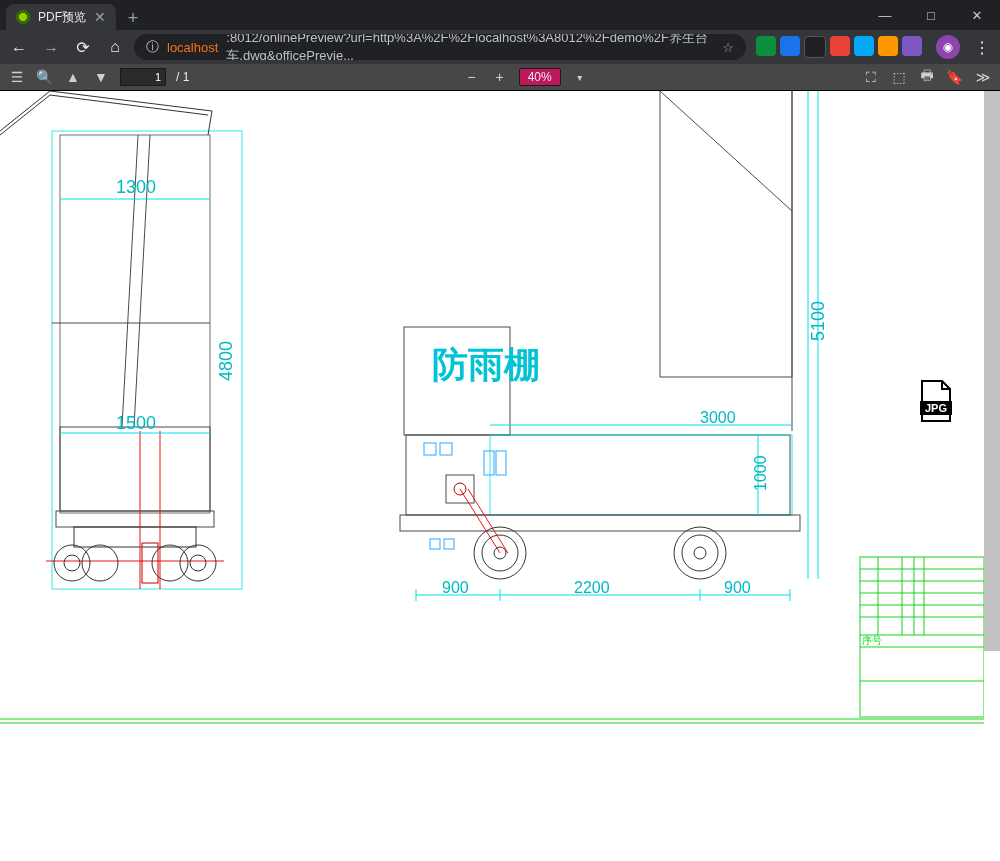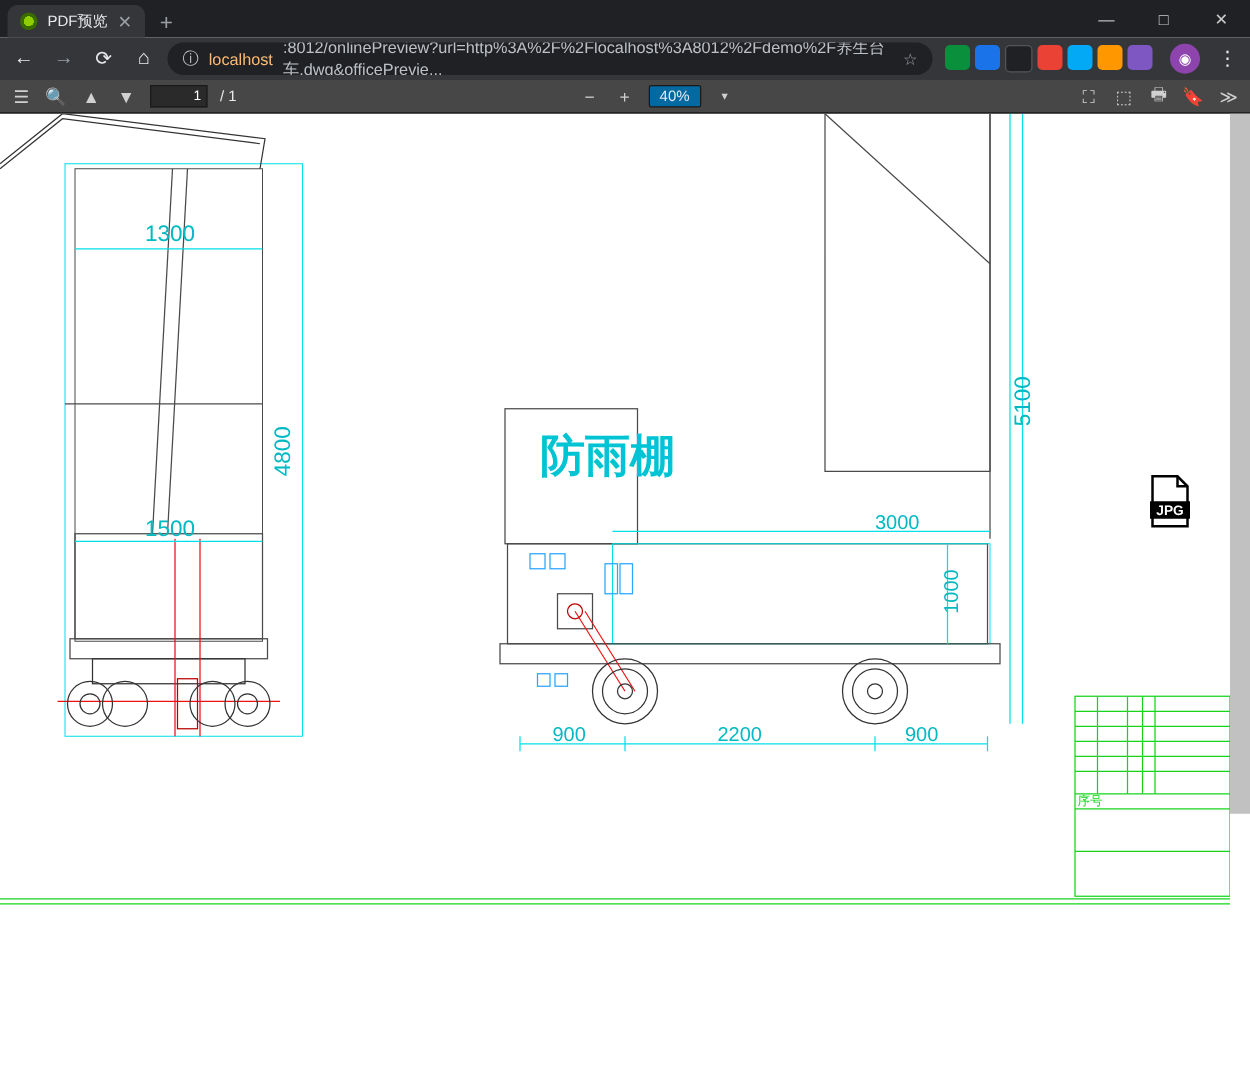--- a/index.html
+++ b/index.html
@@ -9,32 +9,32 @@
   .tab .fav{width:14px;height:14px;border-radius:50%;background:radial-gradient(circle,#8fce00 40%,#3a6b00 41%);}
   .tab .close{color:#9aa0a6;font-size:14px;line-height:1;}
   .newtab{color:#9aa0a6;font-size:18px;margin:8px 0 0 12px;}
   .wincontrols{margin-left:auto;display:flex;}
   .wincontrols div{width:46px;height:30px;color:#c9c9c9;display:flex;align-items:center;justify-content:center;font-size:13px;}
   
   .addrbar{height:34px;background:#35363a;display:flex;align-items:center;padding:0 6px;gap:6px;}
   .addrbar .nbtn{width:26px;height:26px;color:#9aa0a6;display:flex;align-items:center;justify-content:center;font-size:16px;border-radius:50%;}
   .addrbar .nbtn.enabled{color:#e8eaed;}
   .omnibox{flex:1;height:26px;background:#202124;border-radius:14px;display:flex;align-items:center;padding:0 12px;gap:8px;color:#bdc1c6;font-size:13px;overflow:hidden;}
-  .omnibox .host{color:#fdba74;}
+  .omnibox .host{color:#f97316;}
   .omnibox .star{margin-left:auto;color:#9aa0a6;}
   .ext{display:flex;gap:4px;margin:0 4px;}
   .ext .e{width:20px;height:20px;border-radius:4px;}
   .avatar{width:24px;height:24px;border-radius:50%;background:#8e44ad;display:flex;align-items:center;justify-content:center;color:#fff;font-size:12px;margin:0 4px;}
   .menu3{color:#e8eaed;font-size:16px;width:24px;text-align:center;}
   
   .pdftb{height:26px;background:#474747;display:flex;align-items:center;color:#e8eaed;font-size:12px;padding:0 8px;gap:10px;border-bottom:1px solid #000;}
   .pdftb .ico{width:18px;height:18px;display:flex;align-items:center;justify-content:center;color:#d0d0d0;font-size:14px;}
   .pdftb input.pg{width:36px;height:16px;background:#2a2a2a;border:1px solid #1a1a1a;color:#fff;text-align:right;font-size:11px;padding:0 4px;}
   .pdftb .sep{flex:1;}
-  .pdftb .zoom{background:#0369a1;border:1px solid #1a1a1a;padding:1px 8px;border-radius:2px;}
+  .pdftb .zoom{background:#be185d;border:1px solid #1a1a1a;padding:1px 8px;border-radius:2px;}
   .pdftb .right{display:flex;gap:10px;}
   
   .viewer{position:relative;width:1000px;height:543px;background:#fff;}
   .scroll{position:absolute;right:0;top:0;width:16px;height:100%;background:#f1f1f1;}
   .scroll .thumb{width:16px;background:#c1c1c1;}
   .jpgicon{position:absolute;right:44px;top:288px;width:40px;height:44px;}
   
   .sheet{position:absolute;left:0;top:0;width:984px;height:771px;}
   text{font-family:Arial,sans-serif;}
 </style>

